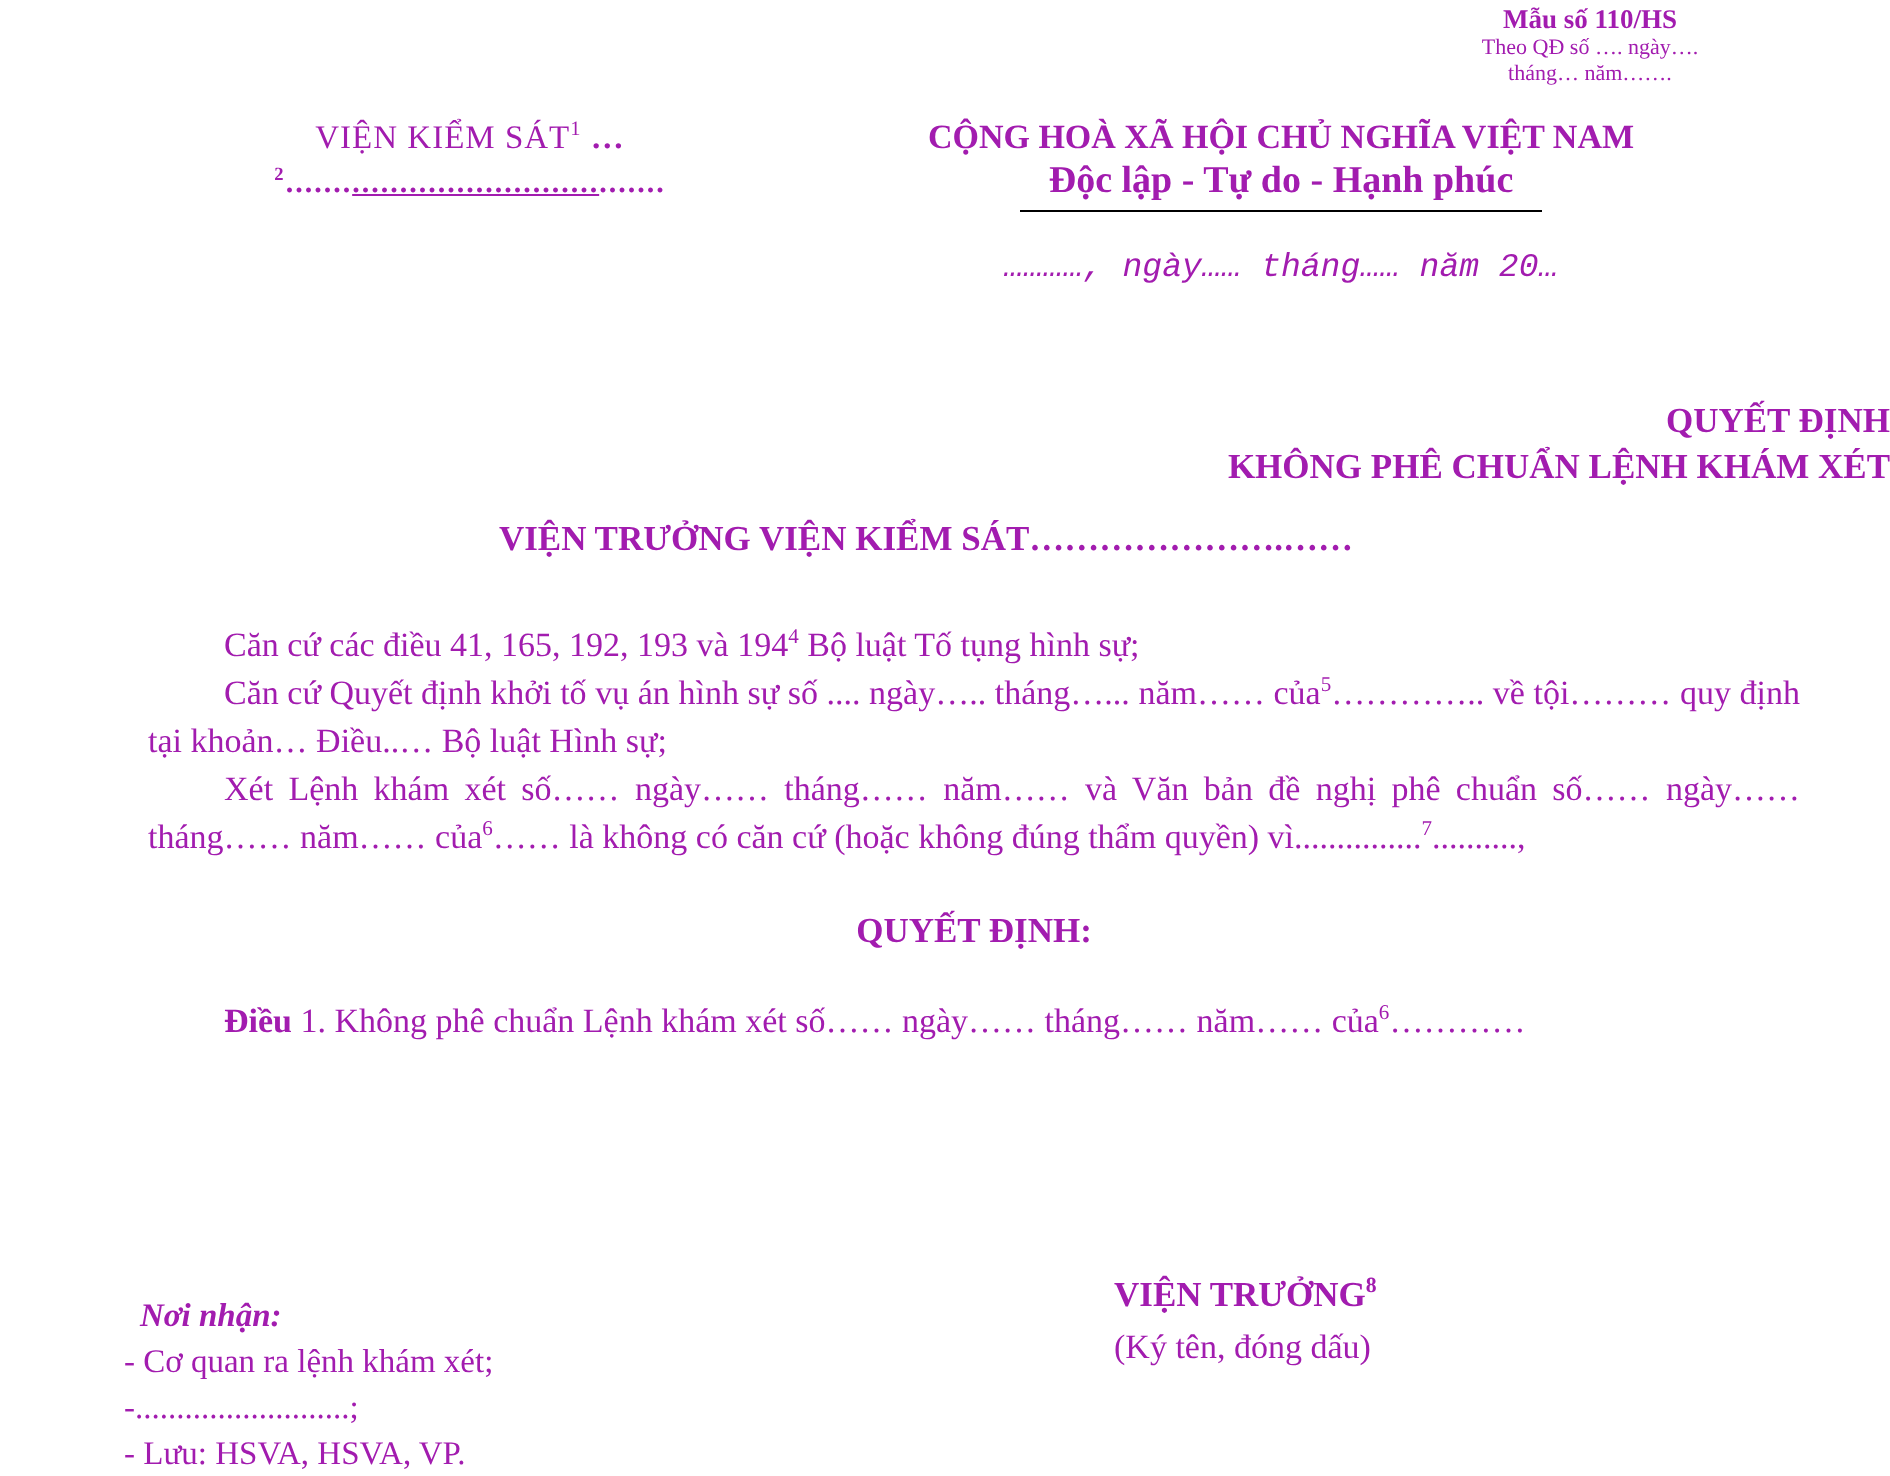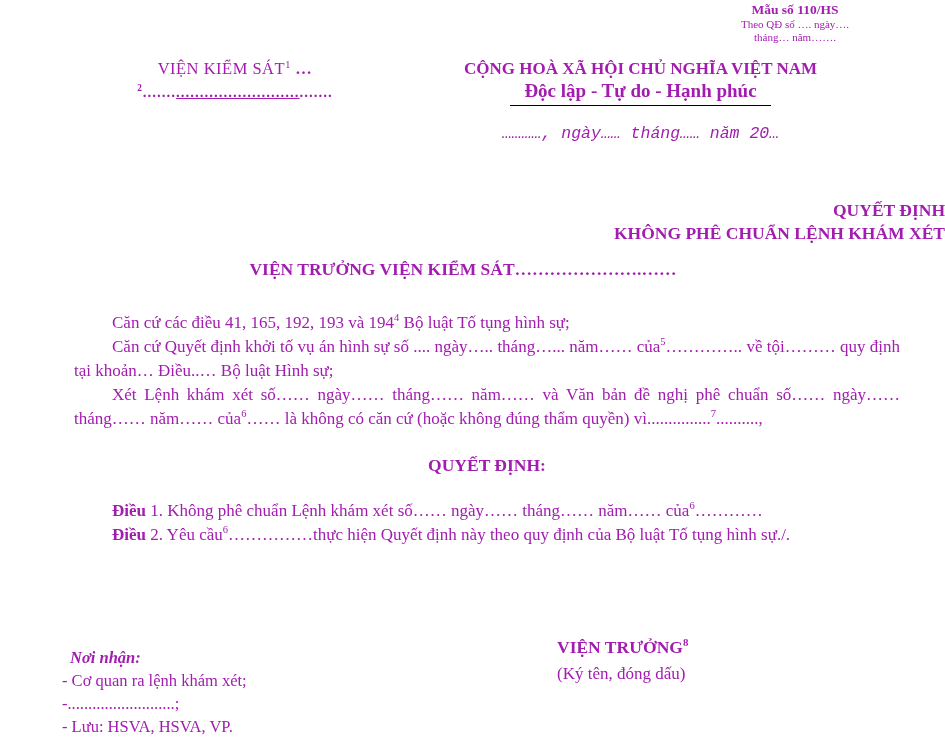--- a/index.html
+++ b/index.html
@@ -85,21 +85,20 @@
   <div class="authority-line">VIỆN TRƯỞNG VIỆN KIỂM SÁT………………….……</div>
 
   <div class="body-text">
     <p><span>Căn cứ các điều 41, 165, 192, 193 và 194</span><sup>4</sup><span> Bộ luật Tố tụng hình sự;</span></p>
     <p><span>Căn cứ Quyết định khởi tố vụ án hình sự số .... ngày….. tháng…... năm…… của</span><sup>5</sup><span>………….. về tội……… quy định tại khoản… Điều..… Bộ luật Hình sự;</span></p>
     <p><span>Xét Lệnh khám xét số…… ngày…… tháng…… năm…… và Văn bản đề nghị phê chuẩn số…… ngày…… tháng…… năm…… của</span><sup>6</sup><span>…… là không có căn cứ (hoặc không đúng thẩm quyền) vì...............</span><sup>7</sup><span>..........,</span></p>
 
     <div class="decision-heading">QUYẾT ĐỊNH:</div>
 
     <p><span class="art-label">Điều</span><span> 1. Không phê chuẩn Lệnh khám xét số…… ngày…… tháng…… năm…… của</span><sup>6</sup><span>…………</span></p>
-    <p><span class="art-label">Điều</span><span> 2. Yêu cầu</span><sup>6</sup><span>……………thực hiện Quyết định này theo quy định của Bộ luật Tố tụng hình sự./.</span></p>
   </div>
 
   <div class="recipients">
     <div class="rc-label">Nơi nhận:</div>
     <div class="rc-item">- Cơ quan ra lệnh khám xét;</div>
     <div class="rc-item">-..........................;</div>
     <div class="rc-item">- Lưu: HSVA, HSVA, VP.</div>
   </div>
 
   <div class="signature">

